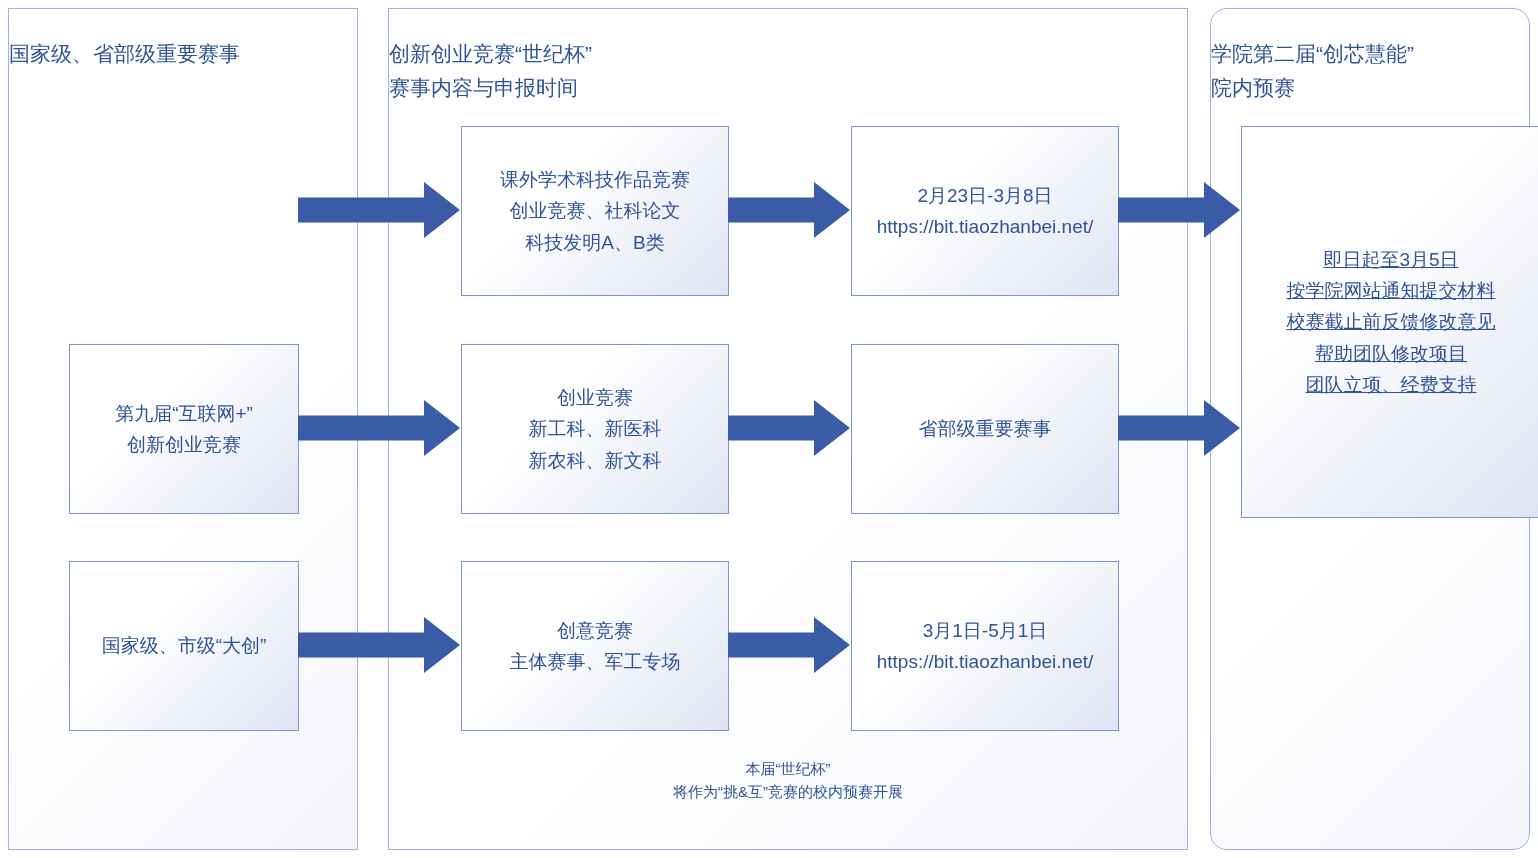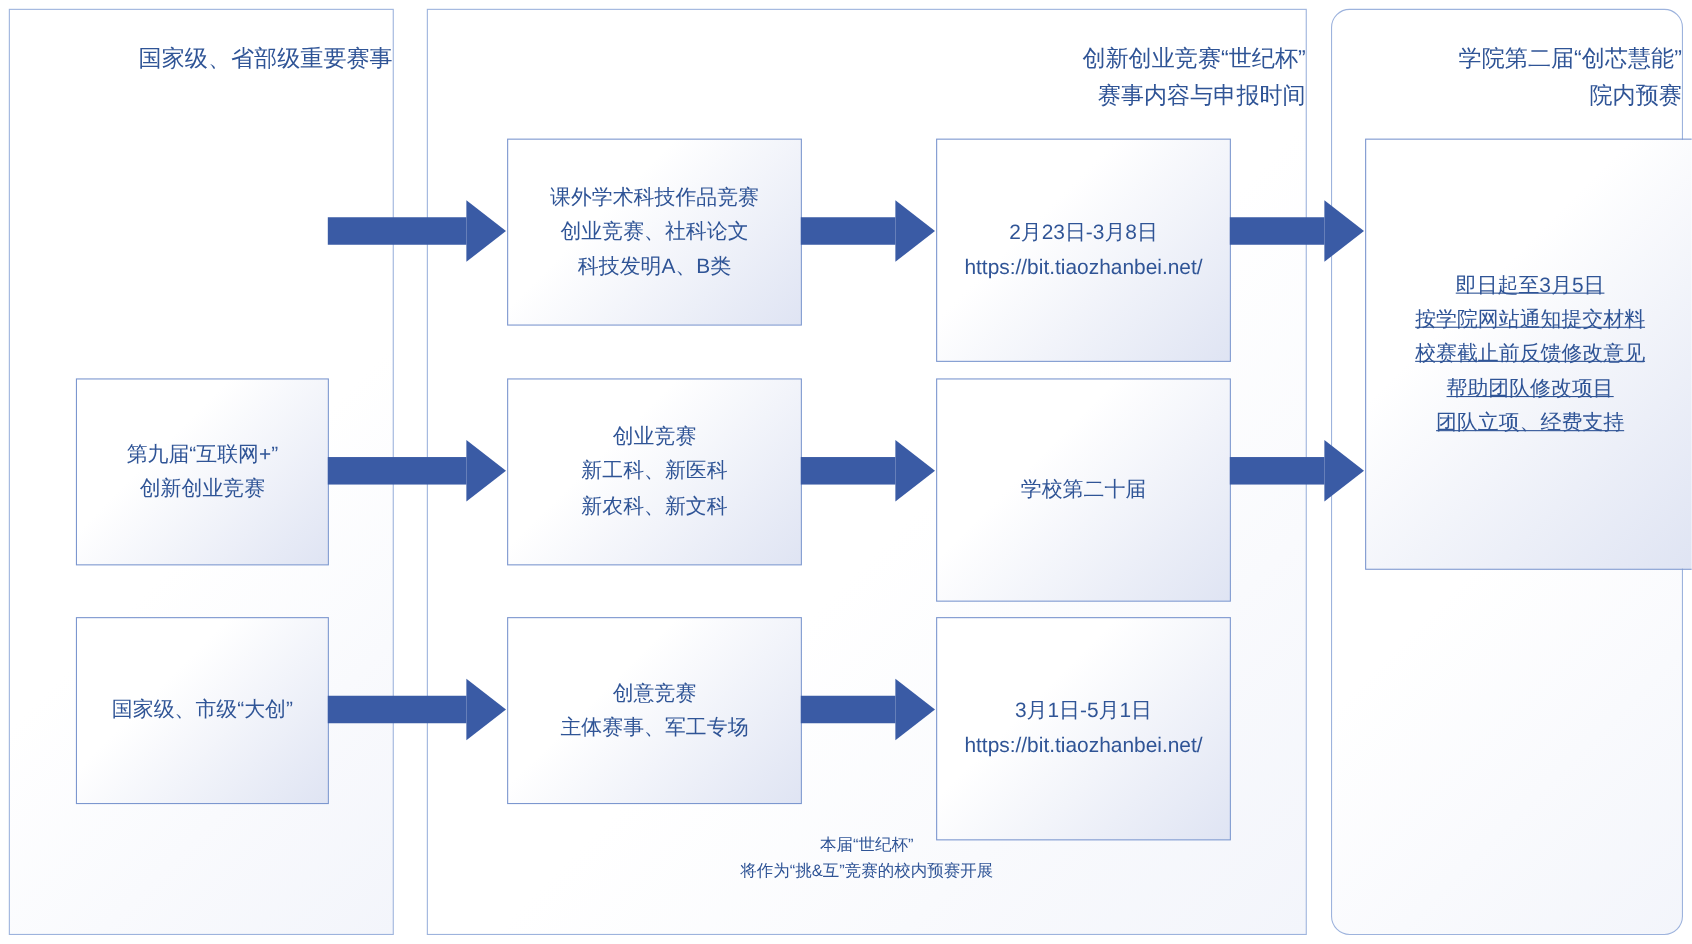--- a/index.html
+++ b/index.html
@@ -5,34 +5,34 @@
   html,body{margin:0;padding:0;background:#ffffff;}
   body{font-family:"Liberation Sans","DejaVu Sans",sans-serif;}
   .canvas{position:relative;width:1538px;height:858px;background:#ffffff;overflow:hidden;}
 
   
   .panel{position:absolute;border:1px solid #9db3dd;background:linear-gradient(135deg,#ffffff 55%,#f3f5fb 100%);box-sizing:border-box;}
   .panel-left{left:8px;top:8px;width:350px;height:842px;}
   .panel-mid{left:388px;top:8px;width:800px;height:842px;}
   .panel-right{left:1210px;top:8px;width:320px;height:842px;border-radius:17px;}
 
-  .panel-title{position:absolute;left:0;right:0;top:28px;text-align:right;color:#2F5496;font-size:21px;line-height:1.6;white-space:pre-line;font-weight:400;}
+  .panel-title{position:absolute;left:0;right:0;top:28px;text-align:left;color:#2F5496;font-size:21px;line-height:1.6;white-space:pre-line;font-weight:400;}
 
   
   .box{position:absolute;border:1px solid #7c97cf;background:linear-gradient(135deg,#ffffff 35%,#dfe4f3 100%);
        box-sizing:border-box;display:flex;align-items:center;justify-content:center;text-align:center;
        color:#2F5496;font-size:19px;line-height:1.65;white-space:pre-line;}
 
   
   .lbox{left:60px;width:230px;height:170px;}
   .r1{top:117px;} .r2{top:335px;} .r3{top:552px;}
 
   
   .mboxA{left:72px;width:268px;height:170px;}
-  .mboxB{left:462px;width:268px;height:203px;}
+  .mboxB{left:462px;width:268px;height:170px;}
 
   
   .rbox{left:30px;top:117px;width:300px;height:392px;text-decoration:underline;}
 
   .footnote{position:absolute;left:0;right:0;top:748px;text-align:center;color:#2F5496;font-size:15px;line-height:1.55;white-space:pre-line;}
 
   
   .arrow{position:absolute;height:56px;}
   .arrow .shaft{position:absolute;left:0;top:50%;transform:translateY(-50%);height:25px;background:#3A5BA5;}
   .arrow .head{position:absolute;right:0;top:50%;transform:translateY(-50%);width:0;height:0;
@@ -62,21 +62,21 @@
 创业竞赛、社科论文
 科技发明A、B类</div>
     <div class="box mboxA r2">创业竞赛
 新工科、新医科
 新农科、新文科</div>
     <div class="box mboxA r3">创意竞赛
 主体赛事、军工专场</div>
 
     <div class="box mboxB r1">2月23日-3月8日
 https://bit.tiaozhanbei.net/</div>
-    <div class="box mboxB r2">学校第二十届</div>
+    <div class="box mboxB r2">省部级重要赛事</div>
     <div class="box mboxB r3">3月1日-5月1日
 https://bit.tiaozhanbei.net/</div>
 
     <div class="footnote">本届“世纪杯”
 将作为“挑&amp;互”竞赛的校内预赛开展</div>
   </div>
 
   <div class="panel panel-right">
     <div class="panel-title">学院第二届“创芯慧能”
 院内预赛</div>

